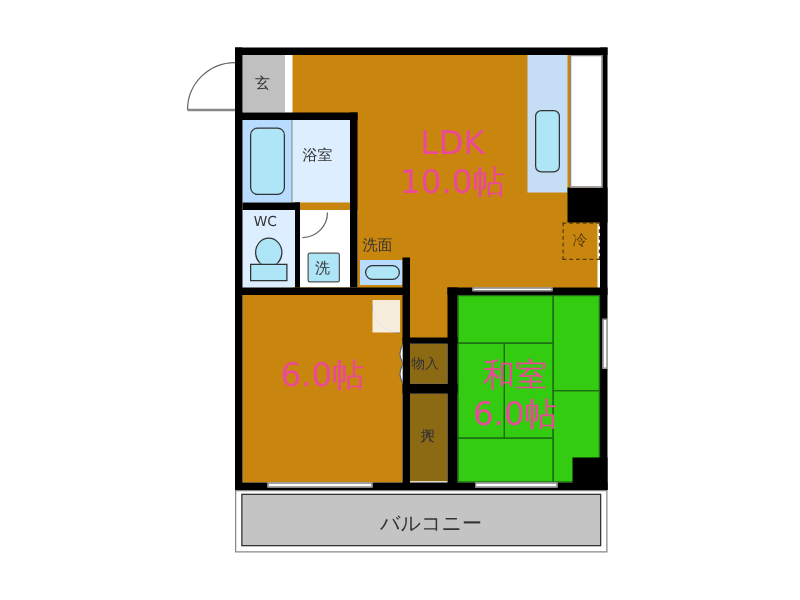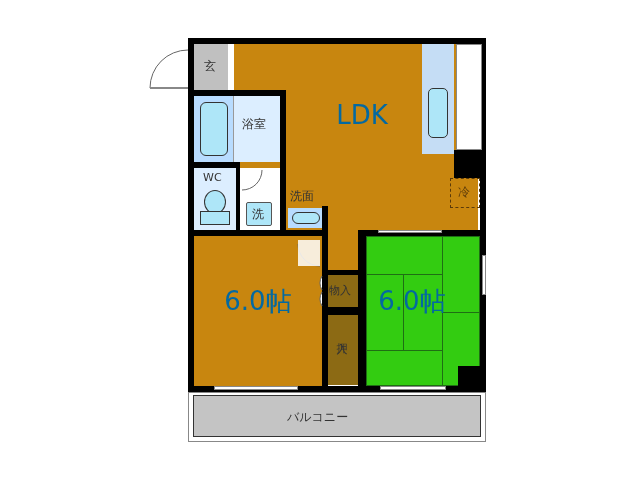--- a/index.html
+++ b/index.html
@@ -3,32 +3,32 @@
   <meta charset="utf-8">
   <style>
     html, body { margin: 0; padding: 0; }
     body {
       width: 640px; height: 480px; background: #ffffff;
       position: relative; overflow: hidden;
       font-family: "DejaVu Sans", sans-serif;
     }
     .abs { position: absolute; box-sizing: border-box; }
     .wall { position: absolute; background: #000000; }
-    .lbl { position: absolute; color: #0369a1; white-space: nowrap; line-height: 1; }
+    .lbl { position: absolute; color: #ec4899; white-space: nowrap; line-height: 1; }
     .big { font-size: 26px; text-align: center; line-height: 1.18; }
     .sm { font-size: 12px; color: #333; }
     .tatami { position: absolute; border: 1px solid #1f6e14; box-sizing: border-box; }
     .window { position: absolute; background: #ffffff; border: 1px solid #888; box-sizing: border-box; }
   </style>
 </head>
 <body>
 
 <div class="abs" style="left:188px; top:392px; width:298px; height:50px; border:1px solid #888; background:#fff;">
   <div class="abs" style="left:4px; top:2px; width:288px; height:42px; background:#c4c4c4; border:1px solid #333;"></div>
-  <span class="lbl sm" style="left:98px; top:18px; font-size:12px;">バルコニー</span>
+  <span class="lbl sm" style="left:115px; top:18px; font-size:16px;">バルコニー</span>
 </div>
 
 <div class="abs" style="left:234px; top:44px; width:244px; height:188px; background:#c8860f;"></div>
 <div class="abs" style="left:288px; top:200px; width:78px; height:72px; background:#c8860f;"></div>
 
 <div class="abs" style="left:194px; top:236px; width:128px; height:150px; background:#c8860f;"></div>
 
 <div class="abs" style="left:366px; top:236px; width:114px; height:150px; background:#33cc11;">
   <div class="tatami" style="left:0; top:0; width:77px; height:39px;"></div>
   <div class="tatami" style="left:76px; top:0; width:38px; height:77px;"></div>
@@ -112,25 +112,27 @@
 </svg>
 
 <span class="lbl sm" style="left:204px; top:60px;">玄</span>
 <span class="lbl sm" style="left:242px; top:118px; font-size:12px;">浴室</span>
 <span class="lbl sm" style="left:203px; top:172px; font-size:11px;">WC</span>
 <span class="lbl sm" style="left:252px; top:208px; font-size:12px;">洗</span>
 <span class="lbl sm" style="left:290px; top:190px; font-size:12px;">洗面</span>
 
 <div class="lbl big" style="left:312px; top:100px; width:100px;">
   <div>LDK</div>
+  <div>10.0帖</div>
 </div>
 
 <div class="lbl big" style="left:208px; top:286px; width:100px;">
   <div>6.0帖</div>
 </div>
 
 <div class="lbl big" style="left:362px; top:286px; width:100px;">
+  <div>和室</div>
   <div>6.0帖</div>
 </div>
 
 <span class="lbl sm" style="left:329px; top:285px; font-size:11px;">物入</span>
 <span class="lbl sm" style="left:336px; top:334px; font-size:11px; writing-mode:vertical-rl;">押入</span>
 <span class="lbl sm" style="left:458px; top:186px; font-size:12px; color:#5a3a0a;">冷</span>
 
 </body></html>

